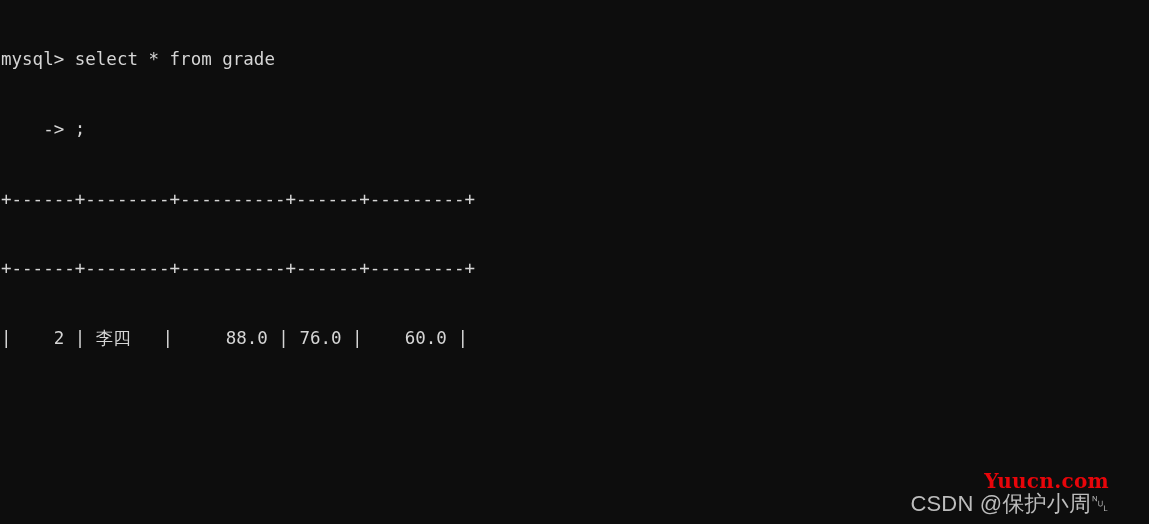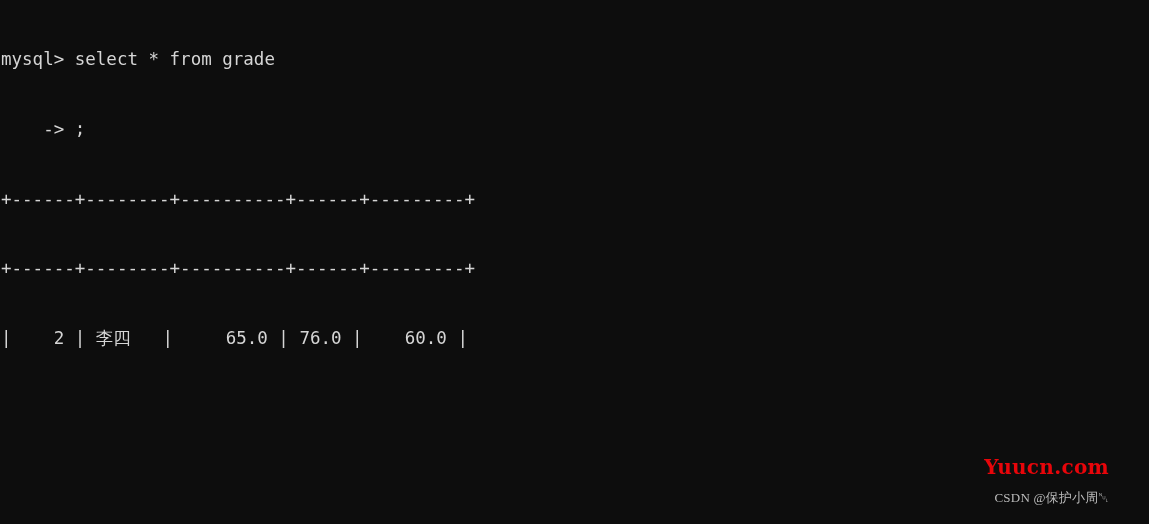--- a/index.html
+++ b/index.html
@@ -28,49 +28,49 @@
     letter-spacing: 0px;
     -webkit-font-smoothing: antialiased;
   }
   .line {
     height: 23.2px;
     white-space: pre;
   }
   .watermark-brand {
     position: absolute;
     right: 8px;
-    top: 455px;
+    top: 469px;
     font-family: "DejaVu Serif", "Liberation Serif", serif;
     font-size: 20px;
     font-weight: bold;
     color: #e8050a;
     letter-spacing: 0.3px;
     text-align: right;
   }
   .watermark-csdn {
     position: absolute;
     right: 8px;
     top: 489px;
-    font-family: Liberation Serif, serif;
-    font-size: 13px;
+    font-family: Liberation Sans, sans-serif;
+    font-size: 22px;
     color: #bcbcbc;
     letter-spacing: 0.2px;
   }
 </style>
 </head>
 <body>
 
 <div id="terminal">
 
   <div id="console">
     <div class="line">mysql&gt; select * from grade</div>
     <div class="line">    -&gt; ;</div>
     <div class="line">+------+--------+----------+------+---------+</div>
     <div class="line">+------+--------+----------+------+---------+</div>
-    <div class="line">|    2 | 李四   |     65.0 | 76.0 |    60.0 |</div>
+    <div class="line">|    2 | 李四   |     88.0 | 76.0 |    60.0 |</div>
     
     
     
     
     
     
     
     
     
     

